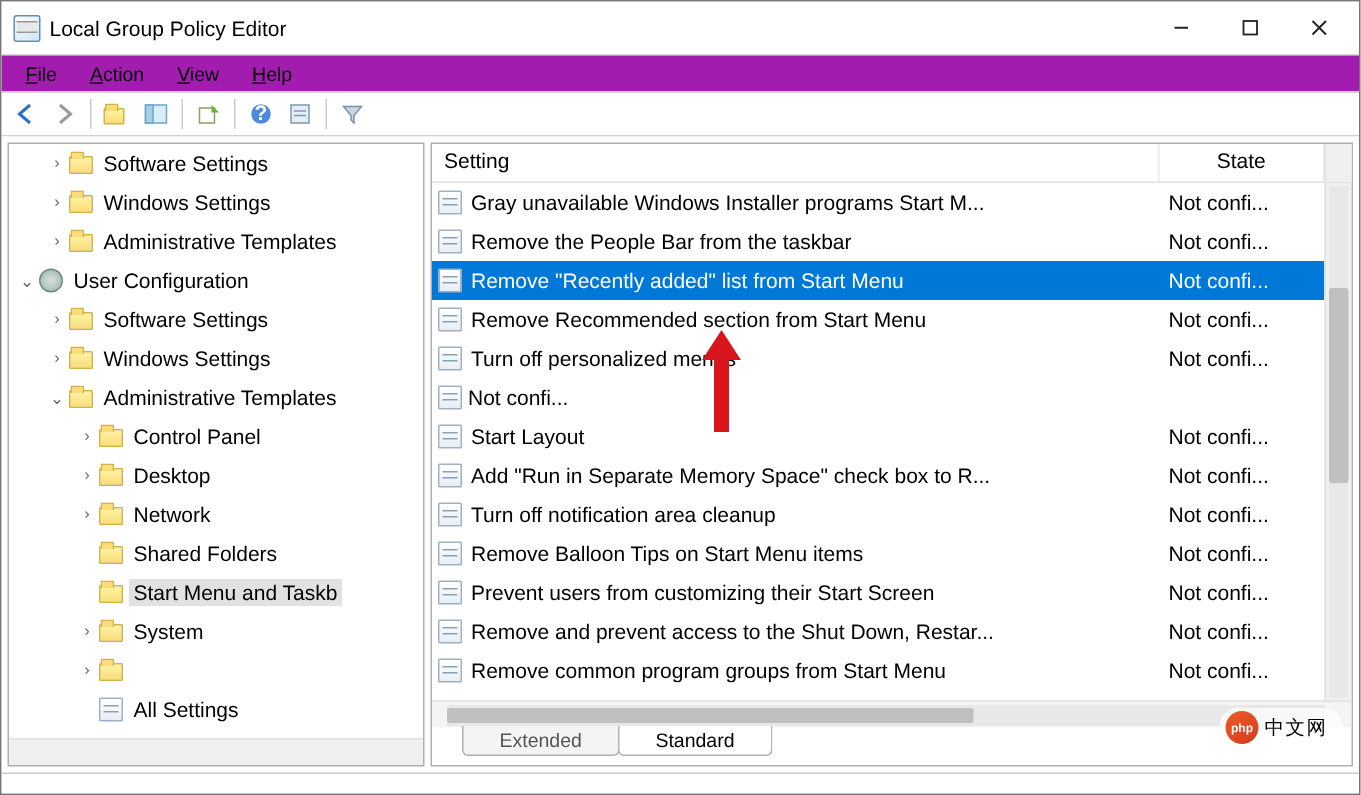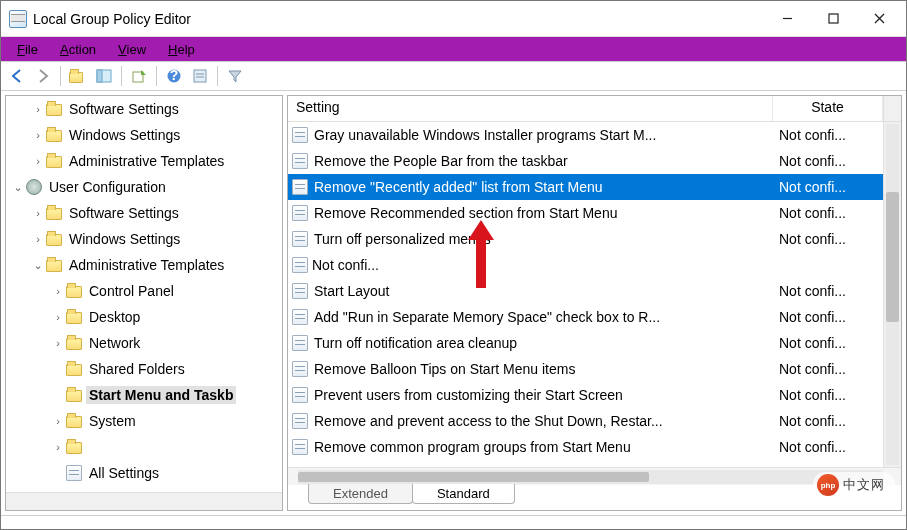--- a/index.html
+++ b/index.html
@@ -35,21 +35,21 @@
   .tree-row { display:flex; align-items:center; height:26px; white-space:nowrap; }
   .expander { width:16px; text-align:center; color:#666; font-size:11px; }
   .folder-icon, .gear-icon, .setting-icon { width:16px; height:16px; margin-right:4px; display:inline-block; flex-shrink:0; }
   .folder-icon { background: linear-gradient(180deg,#fff3a5 0%,#f9dd7a 100%); border:1px solid #d4b149; border-radius:1px; position:relative; height:12px; margin-top:2px; }
   .folder-icon::before { content:""; position:absolute; top:-4px; left:0; width:7px; height:4px; background:#f9dd7a; border:1px solid #d4b149; border-bottom:none; border-radius:1px 1px 0 0; }
   .gear-icon { border-radius:50%; background:radial-gradient(#d8e4e0,#96b0a5); border:1px solid #6d8a7e; }
   .setting-icon { background:linear-gradient(#fff,#e6eef5); border:1px solid #a0b0c0; border-radius:1px; position:relative; }
   .setting-icon::before, .setting-icon::after { content:""; position:absolute; left:2px; right:2px; height:1px; background:#8aa0b5; }
   .setting-icon::before { top:4px; } .setting-icon::after { top:8px; }
   .tree-label { padding:1px 3px; }
-  .tree-row.selected .tree-label { background:#e1e1e1;font-weight:bold; }
+  .tree-row.selected .tree-label { background:#e1e1e1; }
   .hscroll-tree { height:18px; background:#f0f0f0; border-top:1px solid #e0e0e0; }
 
   
   .list-wrap { flex:1; display:flex; flex-direction:column; overflow:hidden; }
   .list-header { display:flex; height:26px; border-bottom:1px solid #e0e0e0; background:#fff; }
   .list-header .col { padding:3px 8px; border-right:1px solid #e8e8e8; }
   .col-setting { flex:1; }
   .col-state { width:110px; text-align:center; }
   .vscroll-gutter { width:18px; background:#f0f0f0; border-left:1px solid #e0e0e0; }
   .list-body { flex:1; overflow:hidden; display:flex; }
@@ -68,21 +68,21 @@
 
   
   .statusbar { height:14px; background:#fff; border-top:1px solid #ccc; }
 
   
   .annotation-arrow { position:absolute; pointer-events:none; top:122px; left:178px; z-index:5; }
 
   
   .watermark { position:absolute; right:6px; bottom:12px; z-index:10; display:flex; align-items:center; gap:4px; background:rgba(255,255,255,0.7); border-radius:12px; padding:2px 10px 2px 4px; }
   .watermark .logo { width:22px; height:22px; border-radius:50%; background:linear-gradient(150deg,#f05a28,#d23c20); display:flex; align-items:center; justify-content:center; color:#fff; font-weight:bold; font-size:8px; }
-  .watermark .wm-text { font-size:13px; color:#404040; letter-spacing:1px;font-family:Liberation Mono, monospace; }
+  .watermark .wm-text { font-size:13px; color:#000000; letter-spacing:1px;font-family:Liberation Mono, monospace; }
 
   .hscroll-body { height:18px; display:flex; align-items:center; background:#f4f4f4; border-top:1px solid #e0e0e0; }
   .hscroll-track { margin:0 18px 0 10px; height:14px; background:#e8e8e8; flex:1; position:relative; }
   .hscroll-thumb { position:absolute; top:2px; left:0; width:60%; height:10px; background:#c0c0c0; border-radius:2px; }
 </style>
 </head>
 <body>
 
 <div class="titlebar">
   <span class="title-icon"></span>

